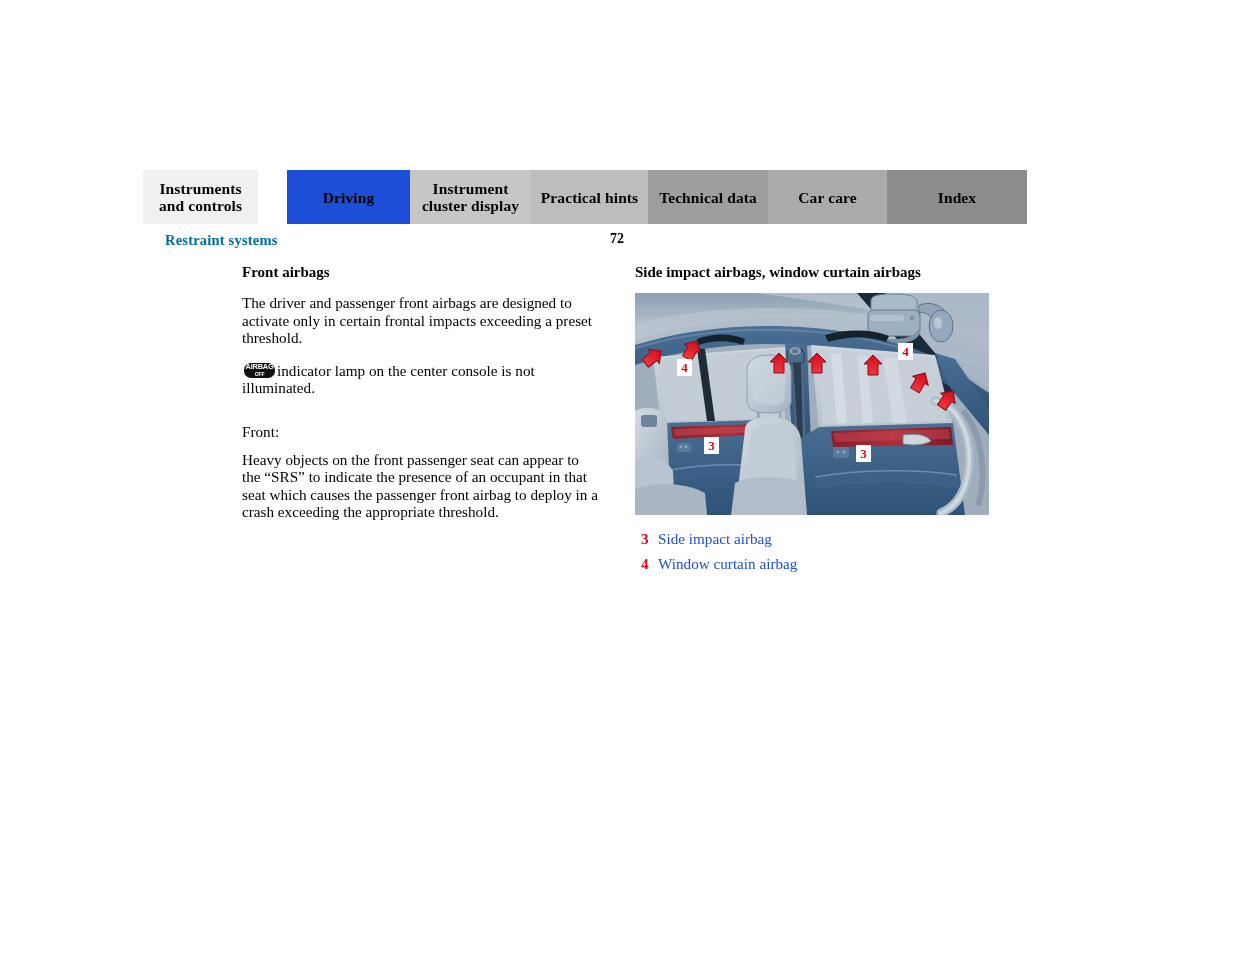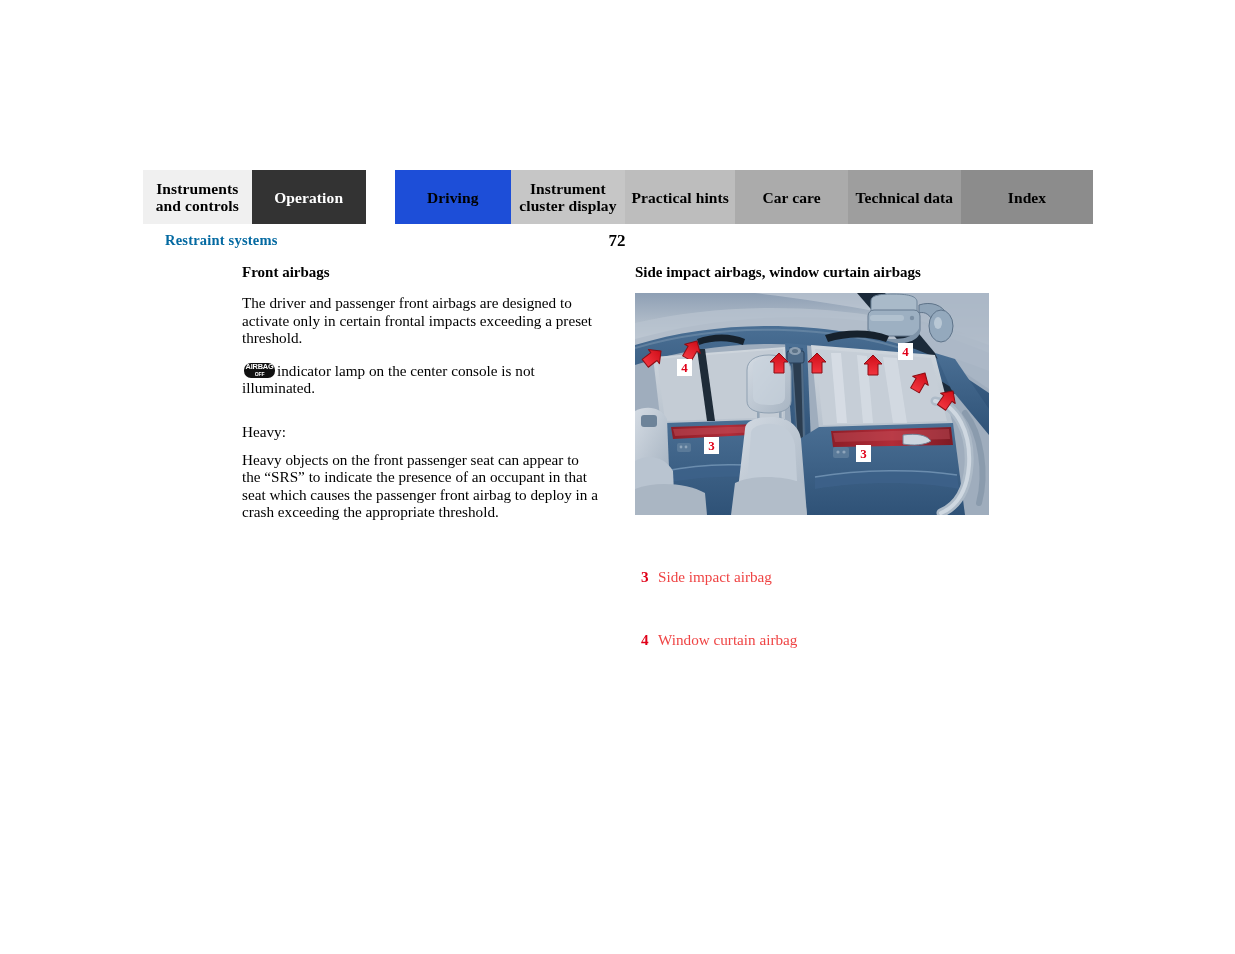--- a/index.html
+++ b/index.html
@@ -59,21 +59,21 @@
     font-weight: bold;
     color: #0369a1;
     letter-spacing: 0.2px;
   }
   .pagenum {
     position: absolute;
     left: 600px;
     top: 231px;
     width: 34px;
     text-align: center;
-    font-size: 17px;
+    font-size: 14px;
     font-weight: bold;
     color: #000000;
   }
 
   
   .col-left {
     position: absolute;
     left: 242px;
     top: 263px;
     width: 356px;
@@ -168,61 +168,58 @@
     margin-bottom: 7px;
     font-size: 15.2px;
     line-height: 18px;
   }
   .legend-num {
     width: 17px;
     color: #e00018;
     font-weight: bold;
     flex: 0 0 auto;
   }
-  .legend-text { color: #ef4444; margin-top: 38px; }
+  .legend-text { color: #1d4ed8; }
 </style>
 </head>
 <body>
 
 <div class="tabbar">
   <div class="tab tab-1">
     <span>Instruments and controls</span>
   </div>
-  <div class="tab tab-2">
-    <span>Operation</span>
-  </div>
   <div class="tab tab-3">
     <span>Driving</span>
   </div>
   <div class="tab tab-4">
     <span>Instrument cluster display</span>
   </div>
   <div class="tab tab-5">
     <span>Practical hints</span>
   </div>
+  <div class="tab tab-7">
+    <span>Technical data</span>
+  </div>
   <div class="tab tab-6">
     <span>Car care</span>
-  </div>
-  <div class="tab tab-7">
-    <span>Technical data</span>
   </div>
   <div class="tab tab-8">
     <span>Index</span>
   </div>
 </div>
 
 <div class="runhead">Restraint systems</div>
 <div class="pagenum">72</div>
 
 <div class="col-left">
   <h2 class="sect">Front airbags</h2>
   <p class="body">The driver and passenger front airbags are designed to activate only in certain frontal impacts exceeding a preset threshold.</p>
   <p class="body"><span class="airbag-badge"><span class="ab-top">AIRBAG</span><span class="ab-bot">OFF</span></span><span>indicator lamp on the center console is not illuminated.</span></p>
   <div class="gap"></div>
-  <p class="note-label">Heavy:</p>
+  <p class="note-label">Front:</p>
   <p class="body">Heavy objects on the front passenger seat can appear to the “SRS” to indicate the presence of an occupant in that seat which causes the passenger front airbag to deploy in a crash exceeding the appropriate threshold.</p>
 </div>
 
 <div class="col-right">
   <h2 class="sect">Side impact airbags, window curtain airbags</h2>
 </div>
 
 <div class="figure">
   <svg width="354" height="222" viewBox="0 0 354 222" xmlns="http://www.w3.org/2000/svg">
     <defs>

